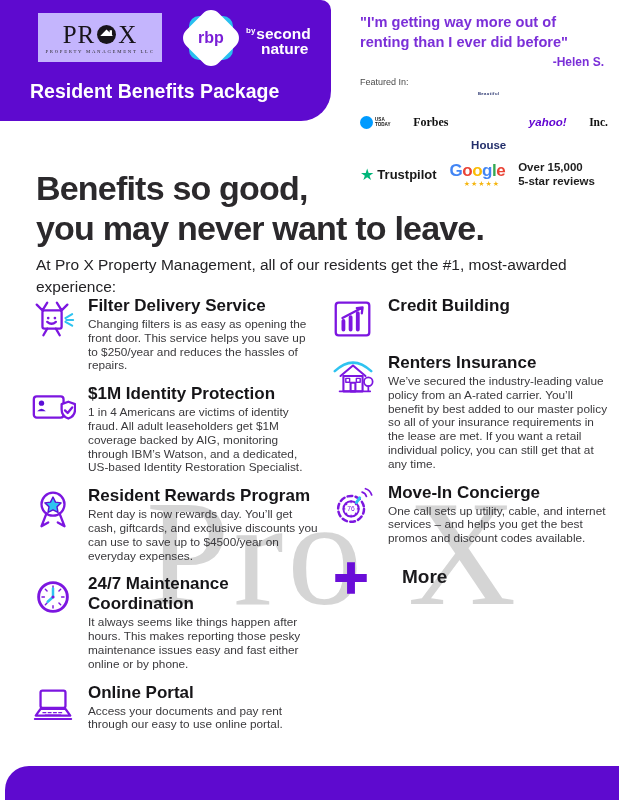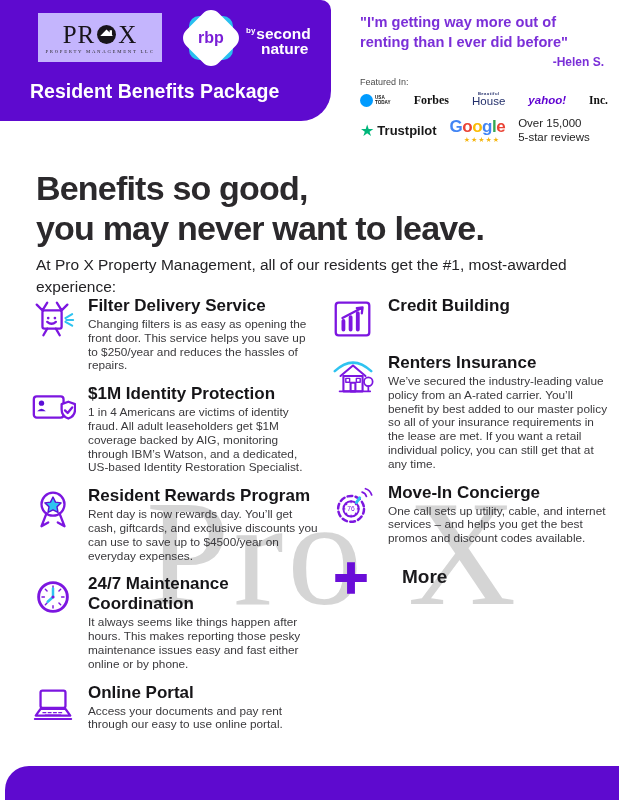--- a/index.html
+++ b/index.html
@@ -35,32 +35,32 @@
   .quote{color:#7b2fd8;font-weight:bold;font-size:14.6px;line-height:1.38;}
   .attribution{text-align:right;color:#7b2fd8;font-weight:bold;font-size:12px;margin-top:3px;padding-right:6px;}
   .featured{margin-top:8px;font-size:9px;color:#4a4a4a;}
   .media-row{display:flex;align-items:center;justify-content:space-between;margin-top:5px;padding-right:2px;}
   .usat{display:flex;align-items:center;gap:2px;}
   .usat-circle{width:13px;height:13px;border-radius:50%;background:#009bff;}
   .usat-text{font-size:4.6px;font-weight:bold;color:#111;line-height:1.1;}
   .forbes{font-family:"Liberation Serif",serif;font-weight:bold;font-size:12px;color:#111;}
   .house{text-align:center;line-height:1;color:#232f6b;}
   .house-small{font-size:4.2px;font-weight:bold;letter-spacing:.4px;display:block;}
-  .house-big{font-size:11.5px;font-weight:normal;display:block;}
+  .house-big{font-size:11.5px;font-weight:bold;display:block;margin-top:44px;}
   .yahoo{font-size:11.5px;font-weight:bold;font-style:italic;color:#5f01d1;}
   .inc{font-family:"Liberation Serif",serif;font-weight:bold;font-size:11.5px;color:#111;}
   .reviews-row{display:flex;align-items:center;gap:13px;margin-top:9px;}
   .trustpilot{display:flex;align-items:center;gap:3px;}
   .tp-star{color:#00b67a;font-size:16px;line-height:1;}
   .tp-label{font-size:13px;color:#191919;font-weight:600;}
   .google-block{text-align:center;line-height:1;}
   .google-word{font-size:17px;font-weight:bold;letter-spacing:-.5px;}
   .g1,.g4{color:#4285f4}.g2,.g6{color:#ea4335}.g3{color:#fbbc05}.g5{color:#34a853}
   .g-stars{font-size:7px;color:#f5b50f;letter-spacing:1px;margin-top:1px;padding-left:9px;}
-  .reviews-text{font-size:11.5px;font-weight:normal;color:#1e1e1e;line-height:1.2;}
+  .reviews-text{font-size:11.5px;font-weight:bold;color:#1e1e1e;line-height:1.2;}
 
   
   .headline{position:absolute;left:36px;top:146px;font-size:34px;font-weight:bold;color:#2b292c;
             line-height:1.17;letter-spacing:-.8px;z-index:2;}
   .intro{position:absolute;left:36px;top:238px;width:560px;font-size:15.5px;color:#242326;
          line-height:1.42;z-index:2;}
 
   
   .benefits{position:absolute;left:30px;top:296px;width:578px;display:flex;gap:12px;z-index:1;}
   .col-left{width:288px;flex:none;}

